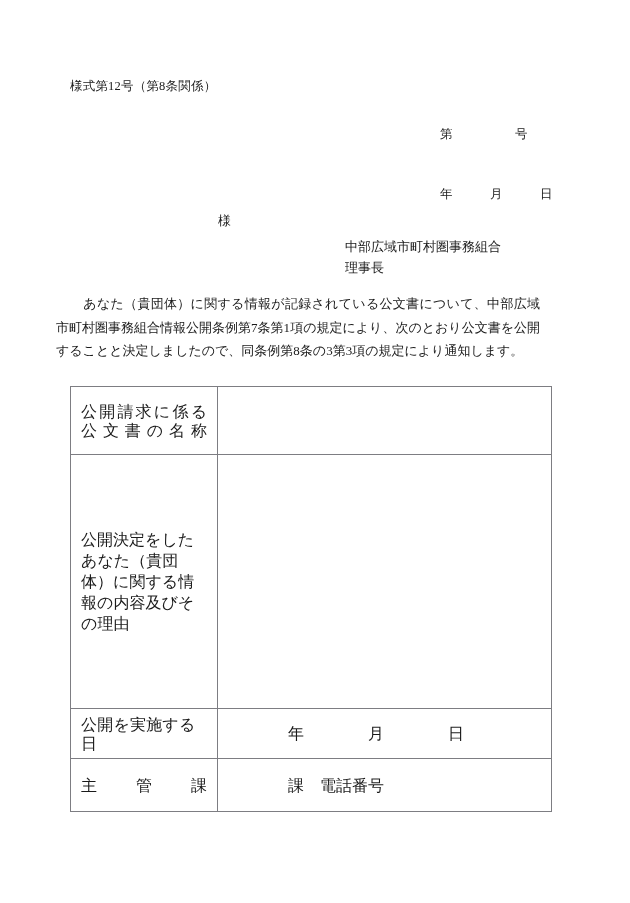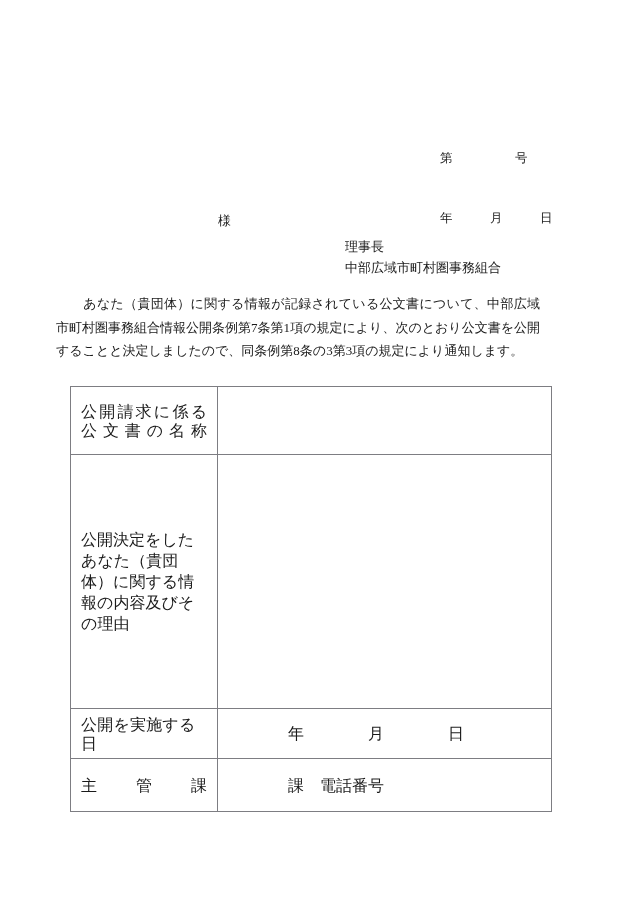--- a/index.html
+++ b/index.html
@@ -28,21 +28,21 @@
     top: 78px;
     font-size: 12.5px;
     letter-spacing: 0.2px;
     white-space: nowrap;
   }
 
   
   .doc-meta {
     position: absolute;
     left: 440px;
-    top: 108px;
+    top: 84px;
     font-size: 12.5px;
     line-height: 20px;
     white-space: pre;
   }
 
   
   .doc-title {
     position: absolute;
     left: 0;
     top: 161px;
@@ -132,32 +132,33 @@
   .r3 { height: 50px; }
   .r4 { height: 53px; }
 
   .r2 .label { vertical-align: middle; }
 </style>
 </head>
 <body>
 
 <div class="page">
 
+  <div class="form-number">様式第12号（第8条関係）</div>
 
   <div class="doc-meta">
     <div>第　　　　　号</div>
     <div>年　　　月　　　日</div>
   </div>
 
 
   <div class="addressee">様</div>
 
   <div class="issuer">
+    <div>中部広域市町村圏事務組合</div>
     <div>理事長</div>
-    <div>中部広域市町村圏事務組合</div>
   </div>
 
   <div class="body-text">　あなた（貴団体）に関する情報が記録されている公文書について、中部広域市町村圏事務組合情報公開条例第7条第1項の規定により、次のとおり公文書を公開することと決定しましたので、同条例第8条の3第3項の規定により通知します。</div>
 
   <table class="form-table">
     <tbody>
       <tr class="r1">
         <td class="label">
           <span class="label-lines">
             <span class="ln spread">公開請求に係る</span>

